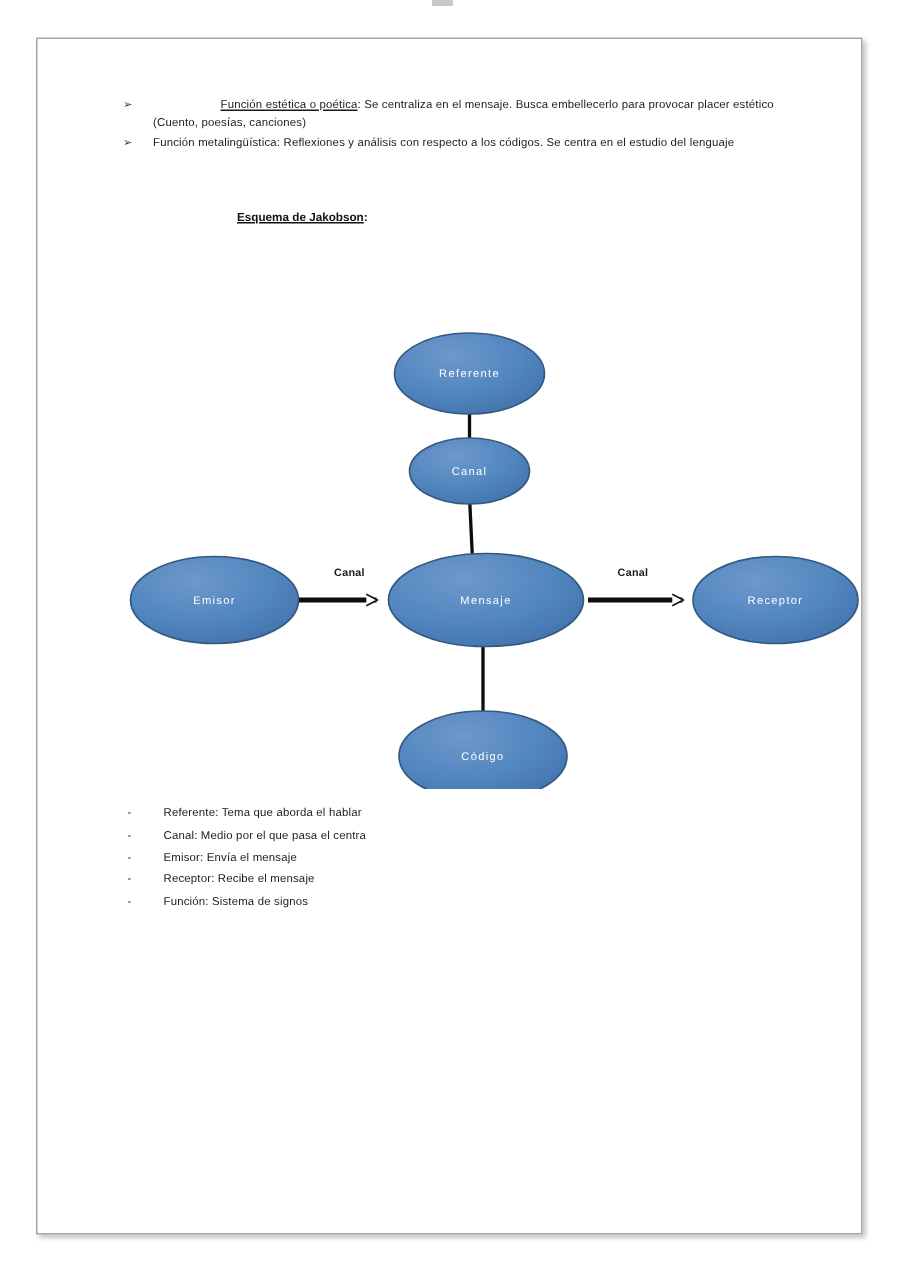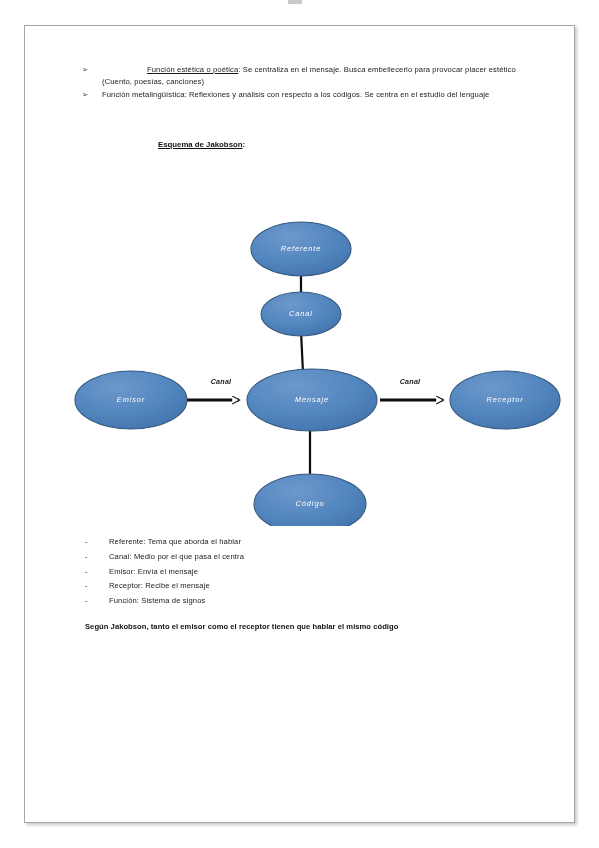--- a/index.html
+++ b/index.html
@@ -93,25 +93,24 @@
     line-height: 12px;
     font-weight: bold;
     color: #121212;
     margin-left: 32px;
   }
   .heading-jakobson .u-underline { text-decoration: underline; }
 
   
   .diagram {
     position: absolute;
-    left: 0px;
+    left: 12px;
     top: 155px;
     width: 549px;
     height: 345px;
-    font-style: italic;
   }
   .diagram svg { display: block; }
 
   .node-label {
     font-family: "Liberation Sans", sans-serif;
     font-size: 7.4px;
     fill: #ffffff;
     letter-spacing: 0.9px;
     text-anchor: middle;
     dominant-baseline: middle;
@@ -263,16 +262,15 @@
         <span class="def-body">Receptor: Recibe el mensaje</span>
       </div>
 
       <div class="def-row">
         <span class="def-dash">-</span>
         <span class="def-body">Función: Sistema de signos</span>
       </div>
 
     </div>
 
-    <div class="closing-note">Según Jakobson, tanto el emisor como el receptor tienen que hablar el mismo código</div>
 
   </div>
 </div>
 
 </body></html>

